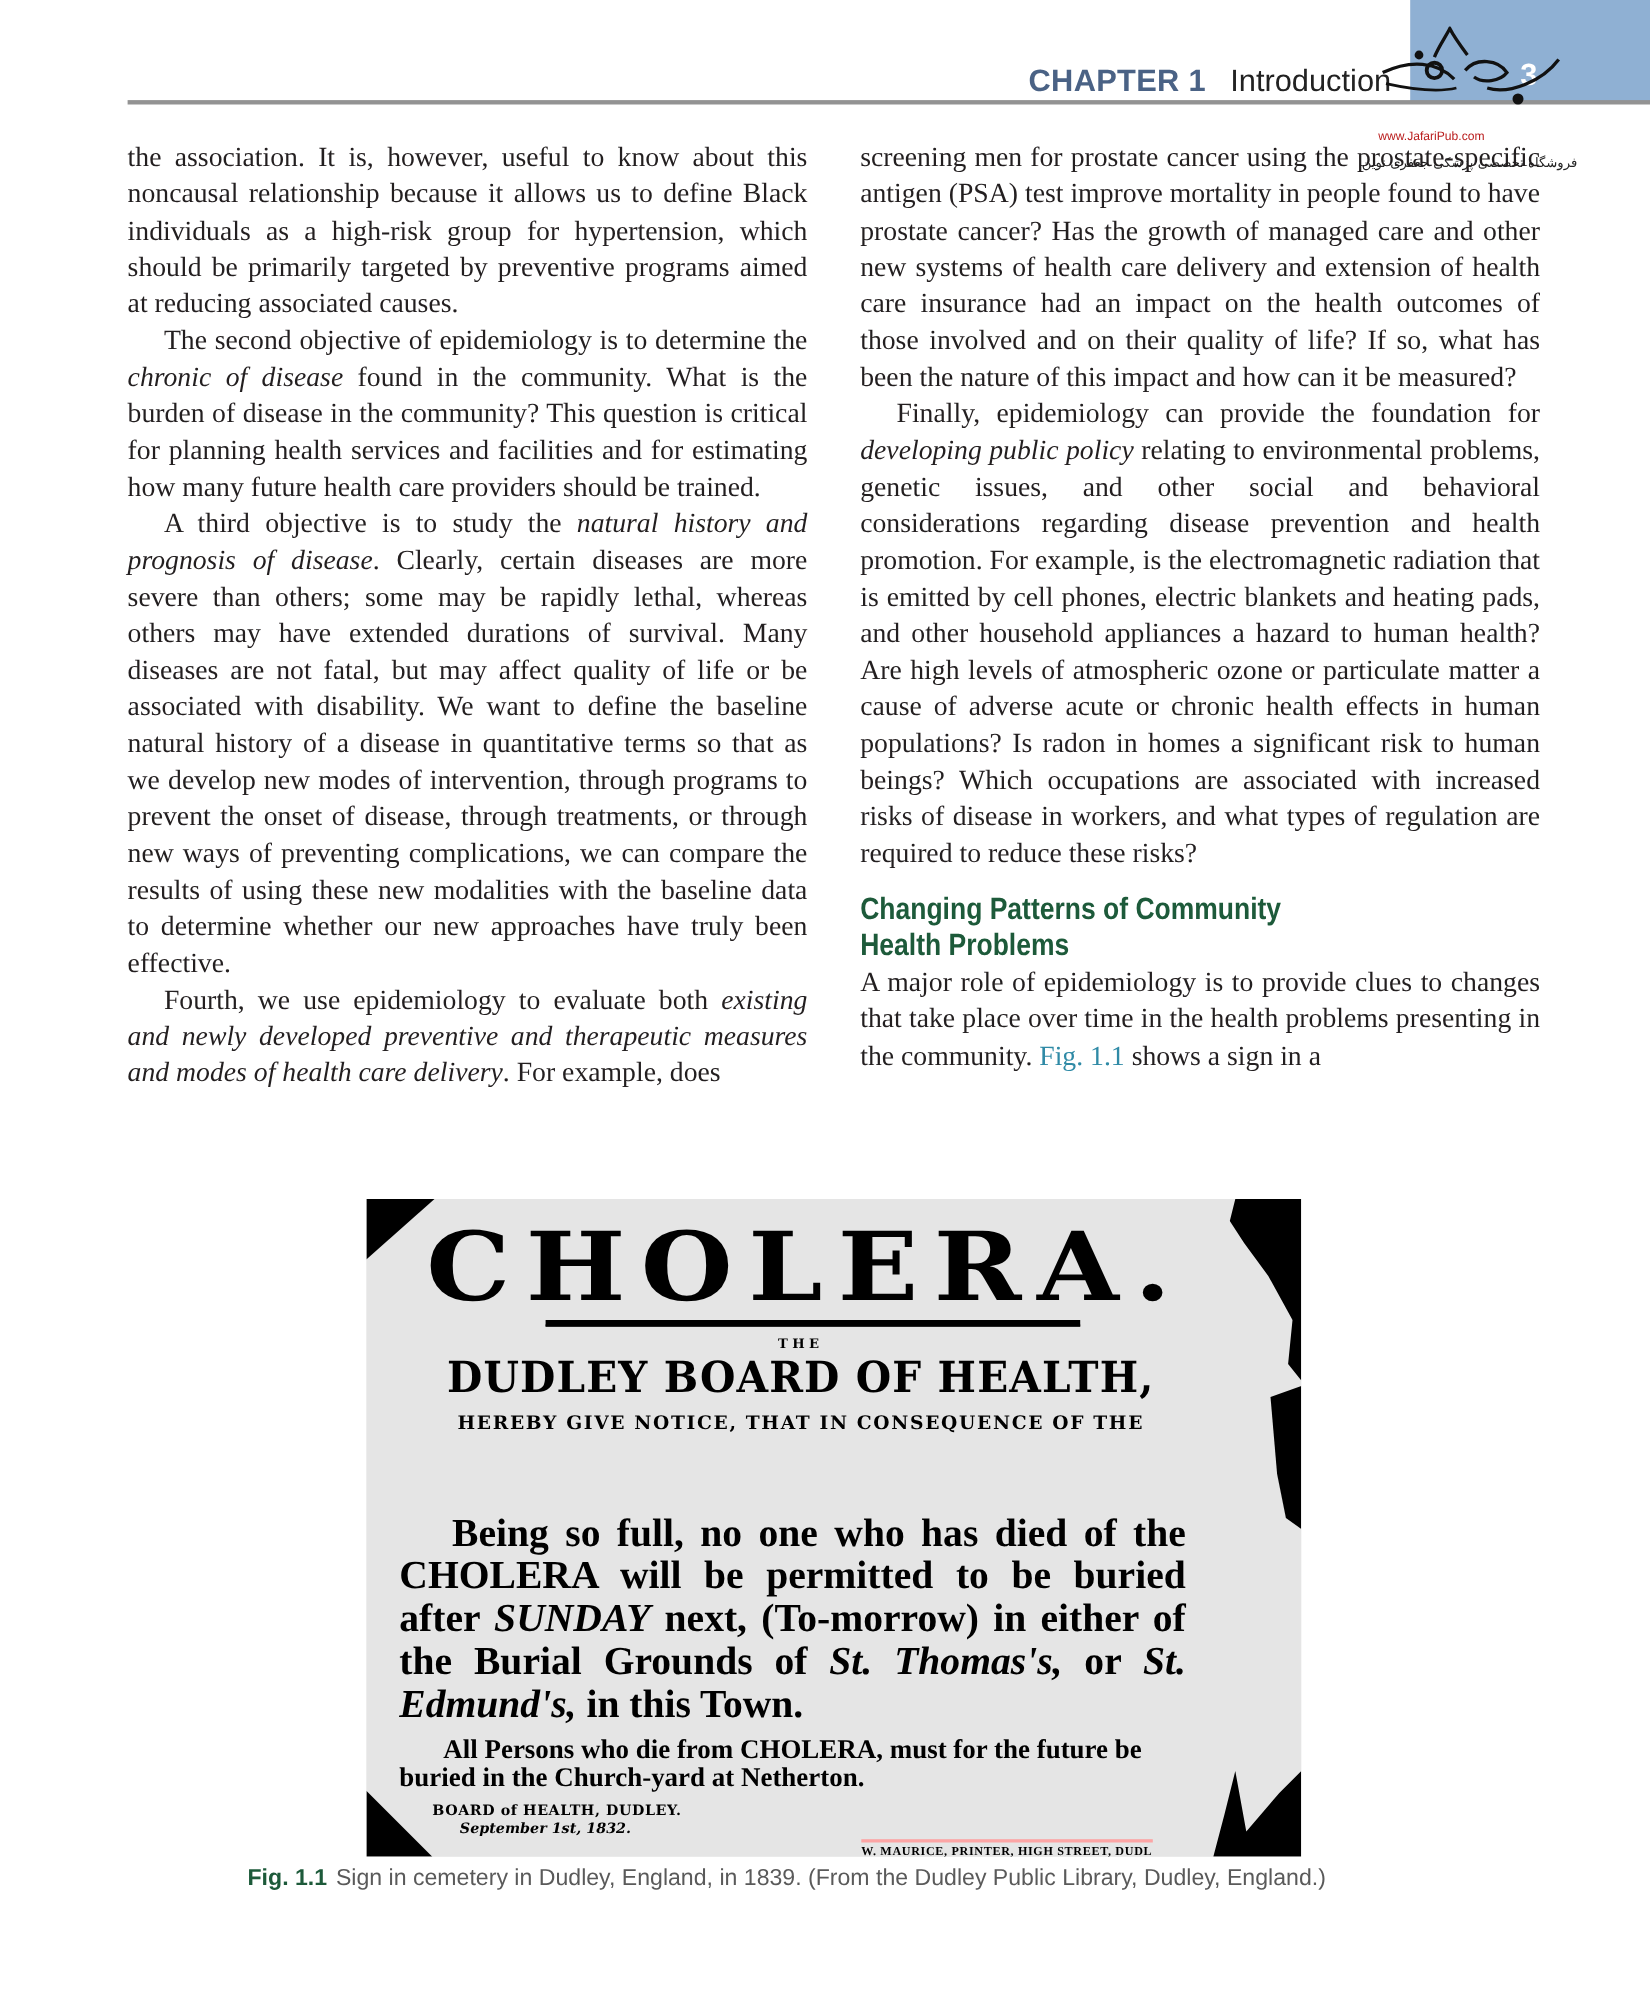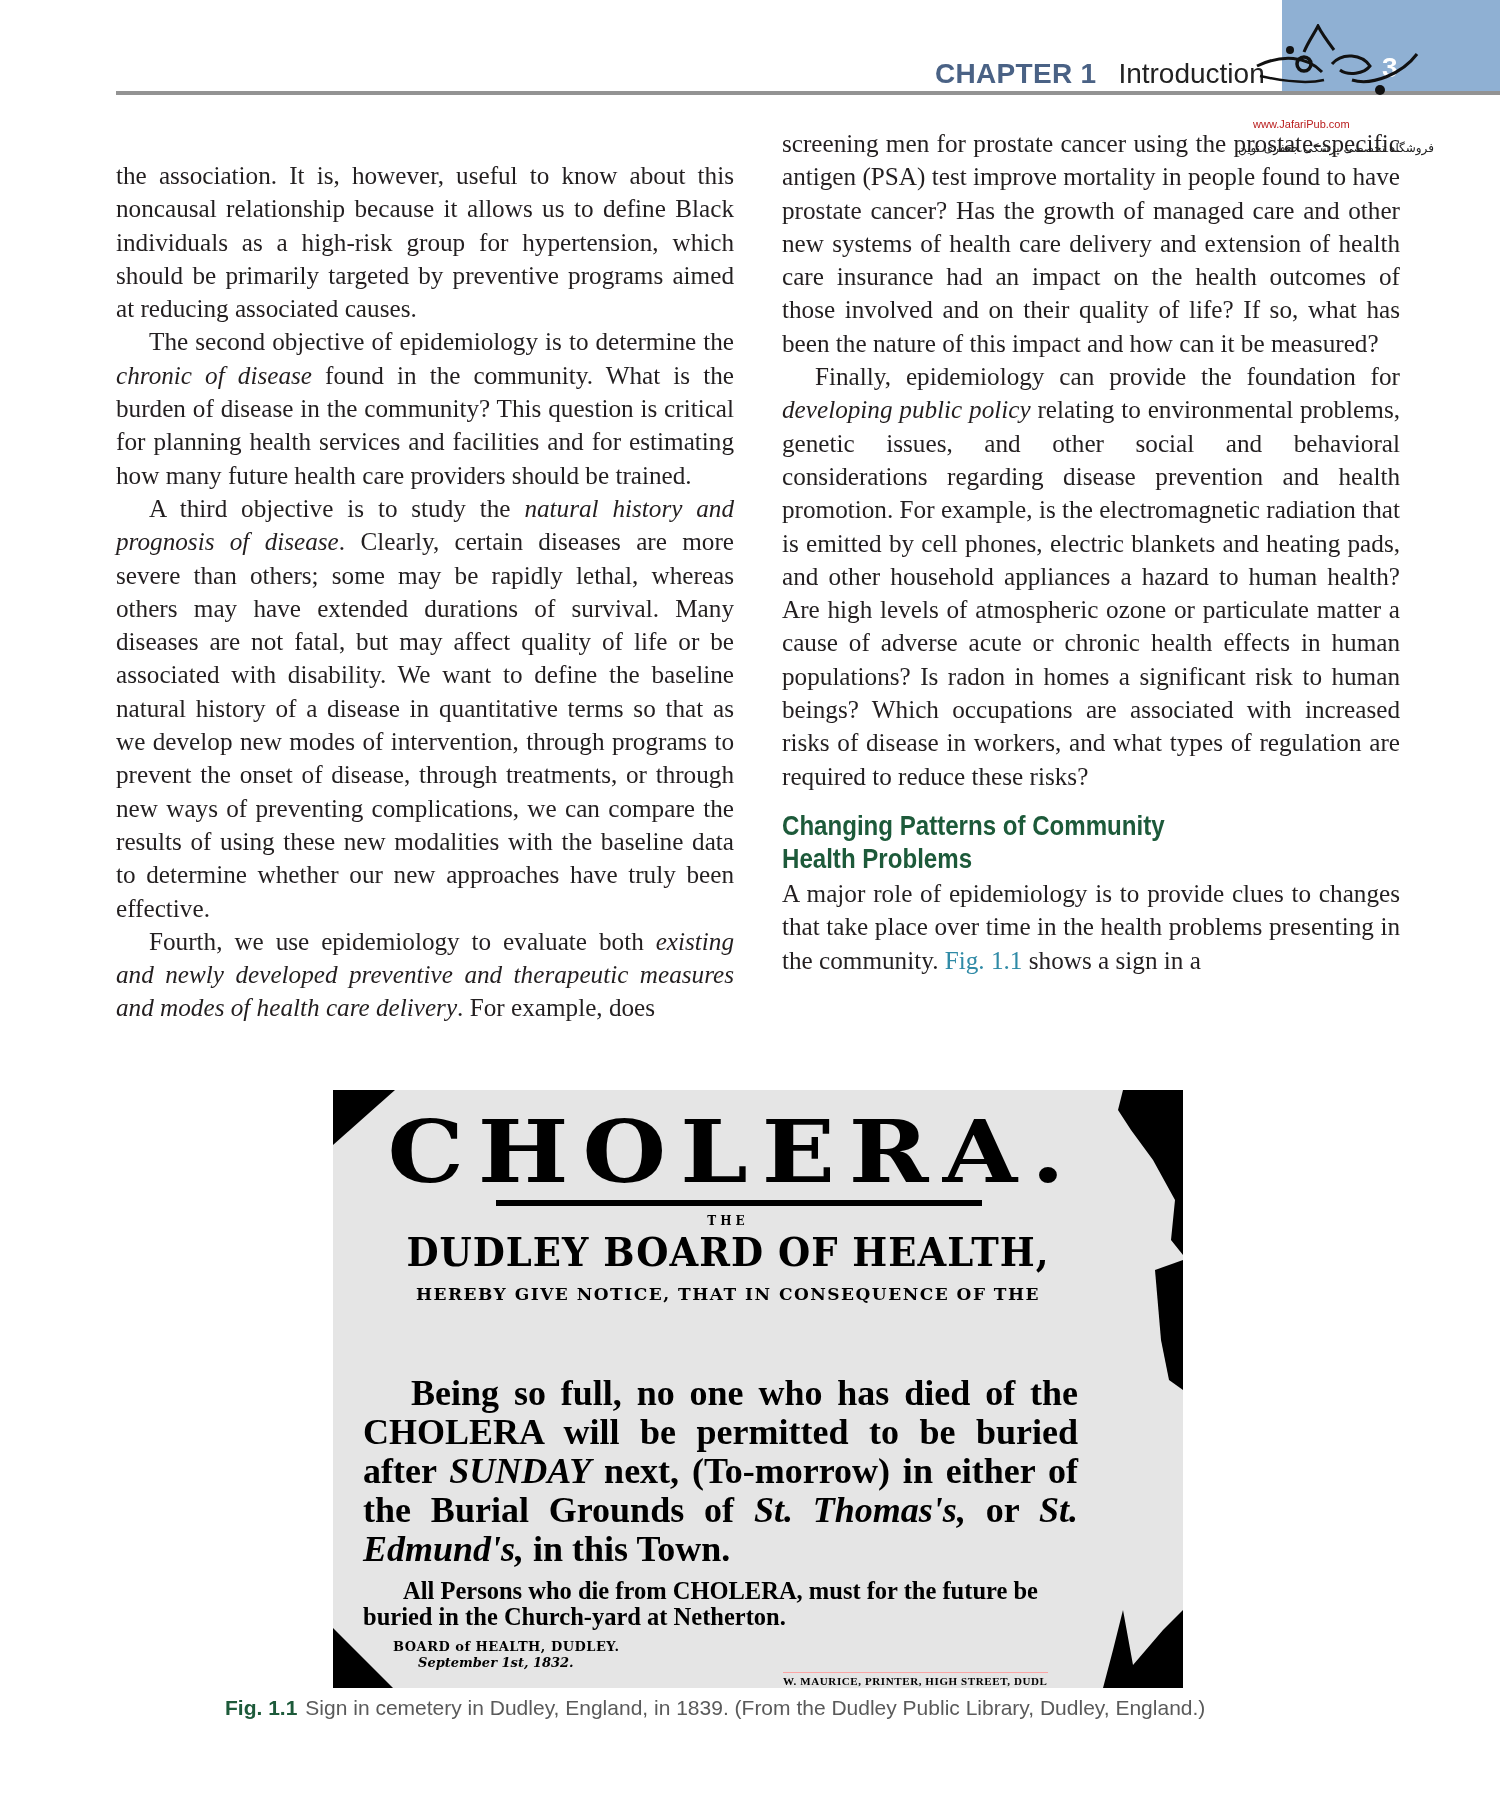--- a/index.html
+++ b/index.html
@@ -9,40 +9,40 @@
   .rule{position:absolute;left:116px;top:91px;width:1384px;height:4px;background:#939393;}
   .running-head{position:absolute;top:58px;left:935px;font-family:"Liberation Sans",sans-serif;font-size:28px;white-space:nowrap;}
   .running-head .chap{font-weight:bold;color:#4a6285;letter-spacing:0.3px;}
   .running-head .title{color:#222;margin-left:22px;}
   .logo{position:absolute;left:1252px;top:24px;width:170px;height:80px;}
   .wm-url{position:absolute;left:1253px;top:118px;font-family:"Liberation Sans",sans-serif;font-size:11px;color:#b91c1c;}
   .wm-fa{position:absolute;left:1238px;top:141px;font-family:"DejaVu Sans",sans-serif;font-size:12px;color:#222;direction:rtl;white-space:nowrap;text-align:right;}
   .col{position:absolute;top:127px;font-size:25.2px;line-height:33.3px;text-align:justify;hyphens:none;}
   .col p{margin:0;}
   .col p.ind{text-indent:33px;}
-  .col-left{left:116px;width:618px;margin-top:32px;}
+  .col-left{left:116px;width:618px;}
   .col-right{left:782px;width:618px;}
   .col em{font-style:italic;}
   .heading{color:#1d5a3a;font-family:"Liberation Sans",sans-serif;font-weight:bold;font-size:28px;line-height:33.5px;text-align:left;margin:16px 0 1px 0;transform:scaleX(0.86);transform-origin:left;white-space:nowrap;}
   .fig-ref{color:#2f8aa6;}
   .poster{position:absolute;left:333px;top:1090px;width:850px;height:598px;background:#e5e5e5;overflow:hidden;color:#000;}
   .p-cholera{position:absolute;left:40px;top:12px;width:720px;text-align:center;font-family:"DejaVu Serif",serif;font-weight:bold;font-size:96px;letter-spacing:14px;line-height:100px;transform:scaleY(0.9);}
   .p-underline{position:absolute;left:163px;top:110px;width:486px;height:4px;background:#000;border-bottom:2px solid #000;}
   .p-the{position:absolute;left:0;width:790px;top:124px;text-align:center;font-family:"DejaVu Serif",serif;font-weight:bold;font-size:12px;letter-spacing:4px;}
   .p-board{position:absolute;left:0;width:790px;top:140px;text-align:center;font-family:"DejaVu Serif",serif;font-weight:bold;font-size:37px;letter-spacing:1px;transform:scaleY(1.05);}
   .p-hereby{position:absolute;left:0;width:790px;top:194px;text-align:center;font-family:"DejaVu Serif",serif;font-weight:bold;font-size:17px;letter-spacing:1.5px;}
   .p-church{position:absolute;left:0;width:790px;top:215px;text-align:center;font-family:"DejaVu Serif",serif;font-weight:bold;font-style:italic;font-size:50px;}
   .p-body{position:absolute;left:30px;width:715px;top:284px;font-family:"Liberation Serif",serif;font-weight:bold;font-size:36px;line-height:39px;text-align:justify;}
   .p-body .l1{text-indent:48px;}
   .p-body em{font-style:italic;}
   .p-all{position:absolute;left:30px;width:715px;top:488px;font-family:"Liberation Serif",serif;font-weight:bold;font-size:24.5px;line-height:26px;}
   .p-all .l1{text-indent:40px;}
   .p-sig1{position:absolute;left:60px;top:549px;font-family:"DejaVu Serif",serif;font-weight:bold;font-size:13px;letter-spacing:0.5px;}
   .p-sig2{position:absolute;left:85px;top:565px;font-family:"DejaVu Serif",serif;font-weight:bold;font-style:italic;font-size:13px;}
-  .p-printer{position:absolute;left:450px;top:582px;font-family:"Liberation Serif",serif;font-weight:bold;font-size:11px;letter-spacing:0.6px;border-top:1px solid #fca5a5;padding-top:2px;white-space:nowrap;}
+  .p-printer{position:absolute;left:450px;top:582px;font-family:"Liberation Serif",serif;font-weight:bold;font-size:11px;letter-spacing:0.6px;border-top:3px solid #fca5a5;padding-top:2px;white-space:nowrap;}
   .caption{position:absolute;left:225px;top:1696px;font-family:"Liberation Sans",sans-serif;font-size:21px;color:#5a5a5a;white-space:nowrap;}
   .caption .lbl{color:#1d5a3a;font-weight:bold;margin-right:8px;}
 </style>
 </head>
 <body>
 
 <div class="corner-box"></div>
 <div class="rule"></div>
 <div class="running-head">
   <span class="chap">CHAPTER 1</span><span class="title">Introduction</span>

